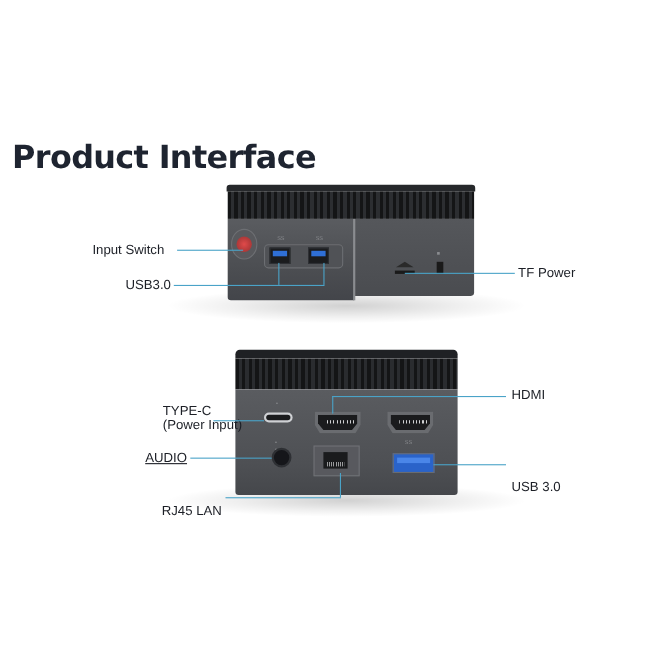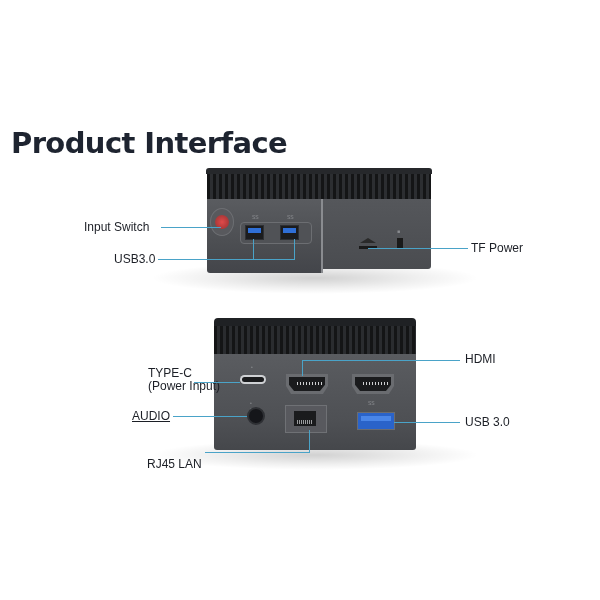--- a/index.html
+++ b/index.html
@@ -129,14 +129,14 @@
 
   <div class="label" style="left:147px;top:458px;">RJ45 LAN</div>
   <div class="line" style="left:205px;top:452px;width:105px;height:1px;"></div>
   <div class="line" style="left:309px;top:430px;width:1px;height:22px;"></div>
 
   <div class="line" style="left:302px;top:360px;width:158px;height:1px;"></div>
   <div class="line" style="left:302px;top:360px;width:1px;height:16px;"></div>
   <div class="label" style="left:465px;top:353px;">HDMI</div>
 
   <div class="line" style="left:394px;top:422px;width:66px;height:1px;"></div>
-  <div class="label" style="left:465px;top:416px;">USB 3.0</div>
+  <div class="label" style="left:465px;top:436px;">USB 3.0</div>
 </div>
 
 </body></html>

